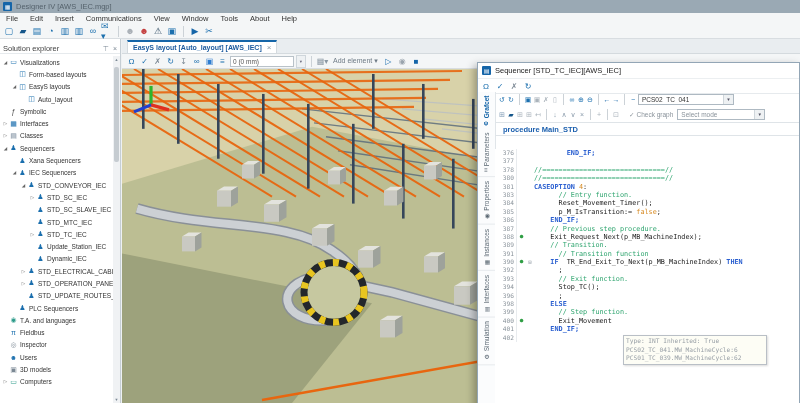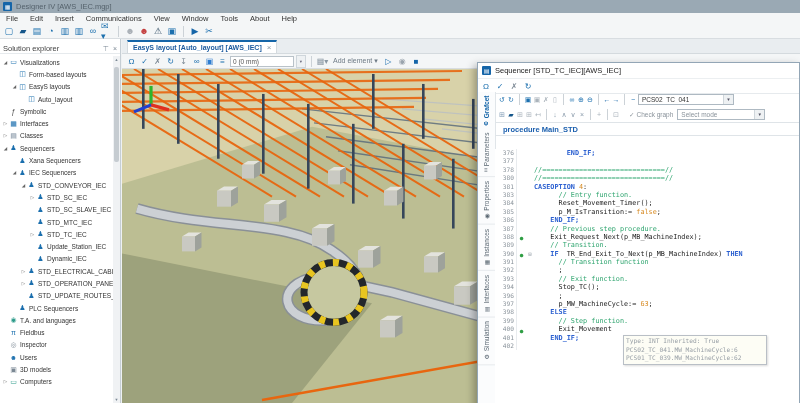--- a/index.html
+++ b/index.html
@@ -75,21 +75,21 @@
          display:flex;align-items:center;box-sizing:border-box;justify-content:space-between}
   .combo .label{padding-left:3px;white-space:nowrap;overflow:hidden}
   .combo .dd{width:9px;height:100%;background:#eef1f3;border-left:1px solid #cfd6db;display:flex;
              align-items:center;justify-content:center;font-size:4.5px;color:#556;flex:none}
   .checkgraph{display:flex;align-items:center;gap:2px;font-size:6.5px;color:#8a939b;margin-left:8px}
   .proc-header{height:12px;border-top:1px solid #dfe4e8;border-bottom:1px solid #dfe4e8;
                display:flex;align-items:center;padding-left:8px;font-size:7.5px;color:#1b5fae;
                font-weight:bold}
   .code{position:absolute;top:57px;left:0;right:0;bottom:14px;overflow:hidden;
         font-family:"DejaVu Sans Mono",monospace;font-size:6.8px;line-height:8.4px;background:#fff}
-  .code-row{display:flex;height:8.4px;align-items:flex-end}
+  .code-row{display:flex;height:8.4px;align-items:flex-start}
   .ln{width:19px;text-align:right;color:#8a939b;flex:none;font-size:6.2px;
       border-right:1px solid #e8ebee;padding-right:2px}
   .bp{width:9px;flex:none;text-align:center;color:#2f9e44;font-size:6px;line-height:6px}
   .fold{width:8px;flex:none;color:#98a2aa;font-size:5.5px;text-align:center}
   .ct{white-space:pre}
   .kw{color:#2a5fd0;font-weight:bold}
   .cm{color:#2fa56f}
   .num{color:#d78a22}
   .pl{color:#222}
   .tooltip{position:absolute;left:128px;top:243px;width:138px;background:#fdfdf5;
@@ -606,32 +606,32 @@
           <span class="fold"></span>
           <span class="ct"><span class="pl">    Exit_Request_Next(p_MB_MachineIndex);</span></span>
         </div>
         <div class="code-row">
           <span class="ln">389</span>
           <span class="bp"></span>
           <span class="fold"></span>
           <span class="ct"><span class="cm">    // Transition.</span></span>
         </div>
         <div class="code-row">
+          <span class="ln">391</span>
+          <span class="bp"></span>
+          <span class="fold"></span>
+          <span class="ct"><span class="cm">      // Transition function</span></span>
+        </div>
+        <div class="code-row">
           <span class="ln">390</span>
           <span class="bp">●</span>
           <span class="fold">⊟</span>
           <span class="ct"><span class="kw">    IF </span><span class="pl"> TR_End_Exit_To_Next(p_MB_MachineIndex) </span><span class="kw">THEN</span></span>
         </div>
         <div class="code-row">
-          <span class="ln">391</span>
-          <span class="bp"></span>
-          <span class="fold"></span>
-          <span class="ct"><span class="cm">      // Transition function</span></span>
-        </div>
-        <div class="code-row">
           <span class="ln">392</span>
           <span class="bp"></span>
           <span class="fold"></span>
           <span class="ct"><span class="pl">      ;</span></span>
         </div>
         <div class="code-row">
           <span class="ln">393</span>
           <span class="bp"></span>
           <span class="fold"></span>
           <span class="ct"><span class="cm">      // Exit function.</span></span>
@@ -640,26 +640,20 @@
           <span class="ln">394</span>
           <span class="bp"></span>
           <span class="fold"></span>
           <span class="ct"><span class="pl">      Stop_TC();</span></span>
         </div>
         <div class="code-row">
           <span class="ln">396</span>
           <span class="bp"></span>
           <span class="fold"></span>
           <span class="ct"><span class="pl">      ;</span></span>
-        </div>
-        <div class="code-row">
-          <span class="ln">397</span>
-          <span class="bp"></span>
-          <span class="fold"></span>
-          <span class="ct"><span class="pl">      p_MW_MachineCycle:= </span><span class="num">63</span><span class="pl">;</span></span>
         </div>
         <div class="code-row">
           <span class="ln">398</span>
           <span class="bp"></span>
           <span class="fold"></span>
           <span class="ct"><span class="kw">    ELSE</span></span>
         </div>
         <div class="code-row">
           <span class="ln">399</span>
           <span class="bp"></span>

